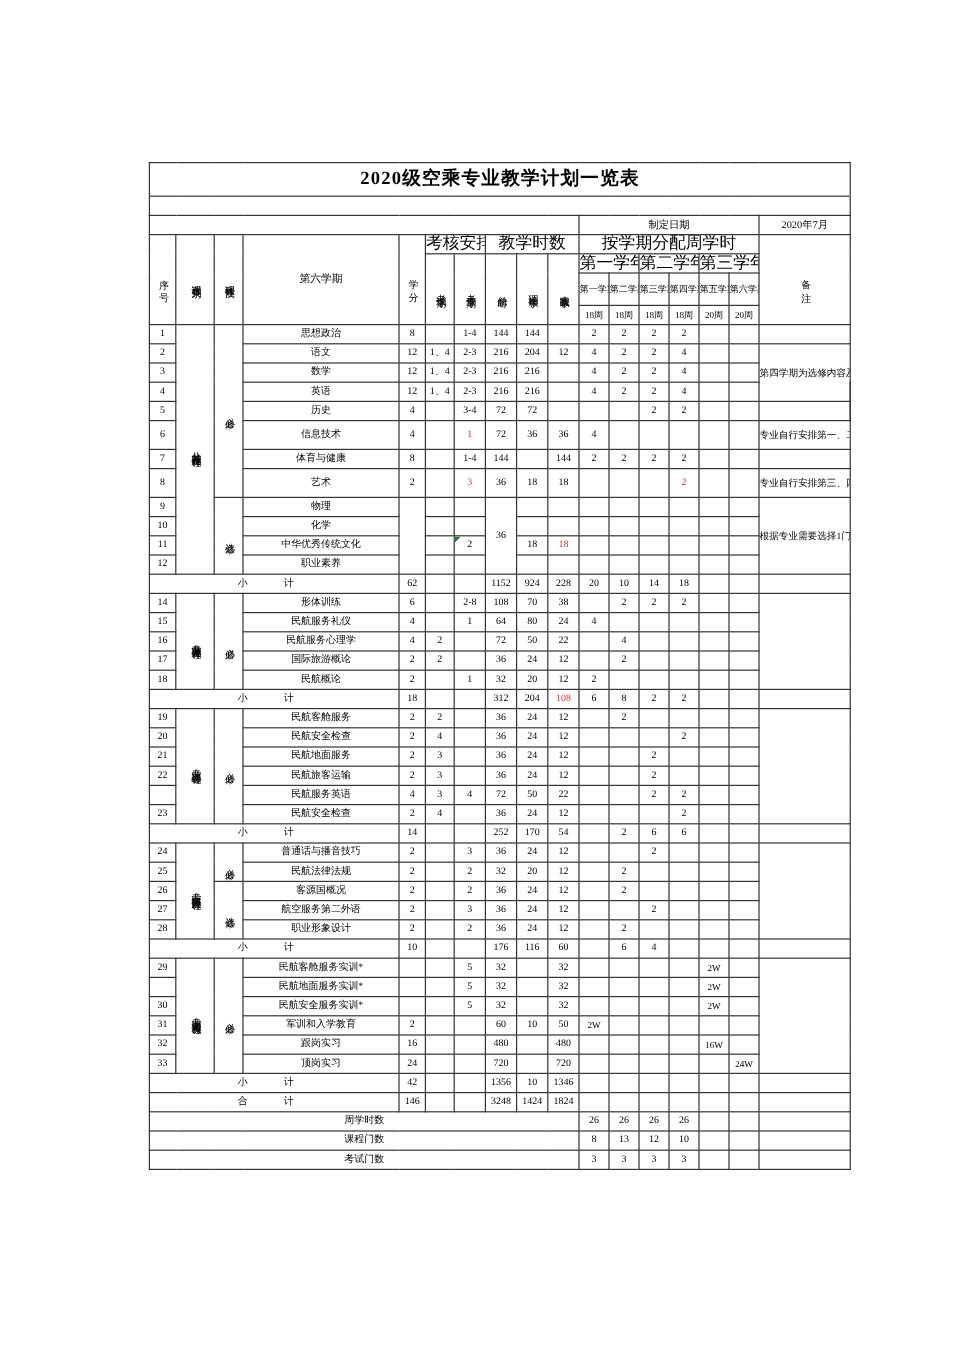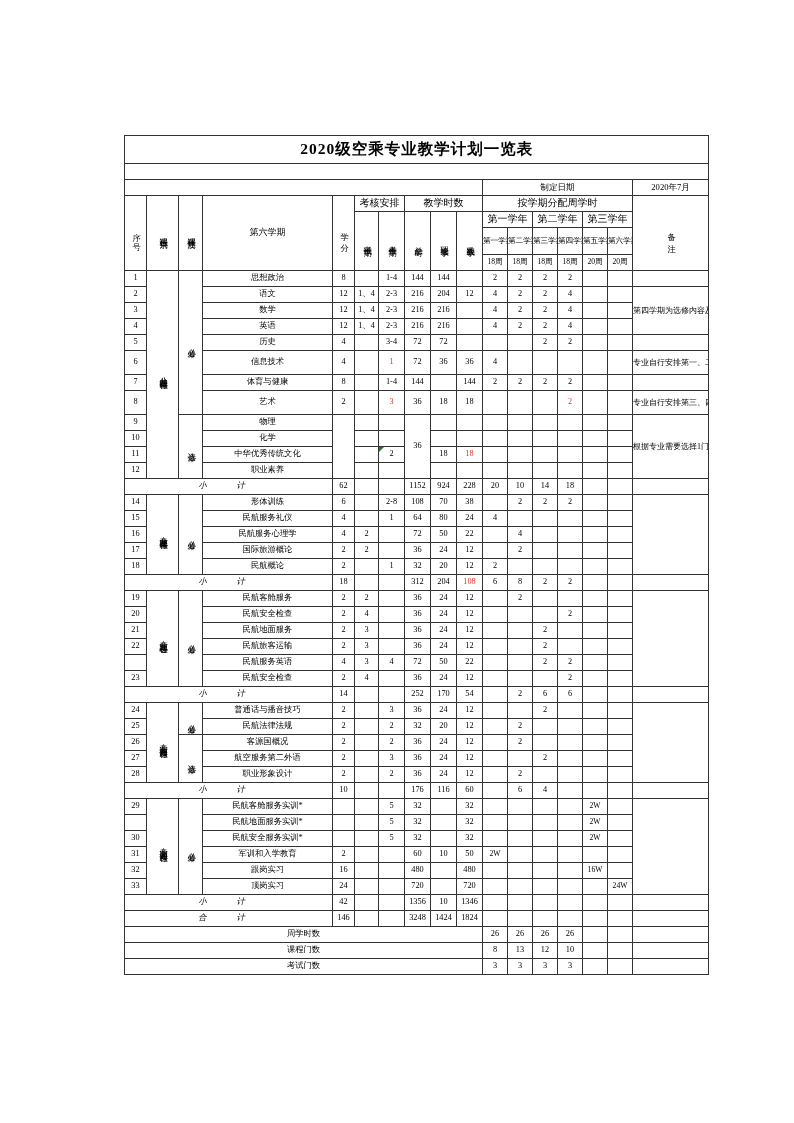--- a/index.html
+++ b/index.html
@@ -73,22 +73,22 @@
     text-orientation: upright;
     letter-spacing: 1px;
     line-height: 1;
     margin: 0 auto;
     display: inline-block;
   }
   .stack { line-height: 1.12; white-space: normal; }
   .red { color: #e0302a; }
   .note { font-size: 8px; white-space: normal; line-height: 1.22; padding: 0 2px; }
   .sml { font-size: 7.6px; }
-  .hdr { font-size: 10px; }
-  .subtotal-label { letter-spacing: 14px; padding-left: 14px; font-style: italic; }
+  .hdr { font-size: 14px; }
+  .subtotal-label { letter-spacing: 14px; padding-left: 14px; }
   .pageno {
     position: absolute;
     left: 0; top: 1055px;
     width: 794px;
     text-align: center;
     font-size: 10.5px;
   }
   .gtri {
     position: relative;
   }

